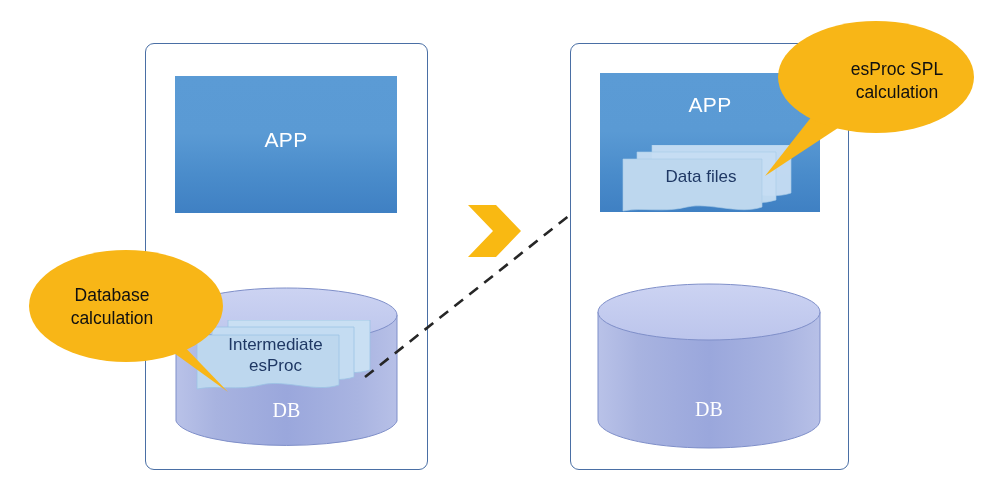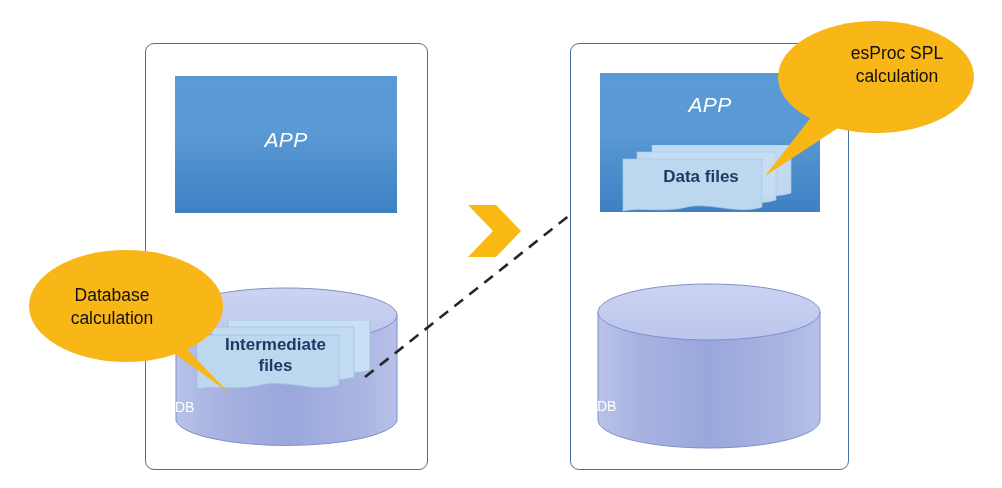--- a/index.html
+++ b/index.html
@@ -24,21 +24,20 @@
     background: #ffffff;
     box-sizing: border-box;
   }
   #panel-left  { left: 145px; top: 43px; width: 283px; height: 427px; }
   #panel-right { left: 570px; top: 43px; width: 279px; height: 427px; }
 
   .app-box {
     position: absolute;
     background: linear-gradient(180deg, #5b9bd5 0%, #5a9ad4 42%, #4a8ccb 72%, #3f80c3 100%);
     box-sizing: border-box;
-    font-style: italic;
   }
   #app-left  { left: 175px; top: 76px; width: 222px; height: 137px; }
   #app-right { left: 600px; top: 73px; width: 220px; height: 139px; }
 
   .app-label {
     position: absolute;
     width: 100%;
     text-align: center;
     color: #ffffff;
     font-size: 21px;
@@ -48,29 +47,29 @@
   #app-left .app-label  { top: 52px; }
   #app-right .app-label { top: 20px; }
 
   .cylinder { position: absolute; }
   #cyl-left  { left: 175px; top: 287px; width: 223px; height: 162px; }
   #cyl-right { left: 597px; top: 283px; width: 224px; height: 166px; }
 
   .cyl-label {
     position: absolute;
     width: 100%;
-    text-align: left;
+    text-align: center;
     color: #ffffff;
-    font-size: 14px;
-    font-family: Liberation Sans, sans-serif;
+    font-size: 20px;
+    font-family: Liberation Serif, serif;
   }
   #cyl-left .cyl-label  { top: 112px; }
   #cyl-right .cyl-label { top: 115px; }
 
-  .doc-stack { position: absolute; font-weight: bold; }
+  .doc-stack { position: absolute; }
   #stack-left  { left: 196px; top: 320px; width: 175px; height: 72px; }
   #stack-right { left: 622px; top: 145px; width: 170px; height: 70px; }
 
   .stack-label {
     position: absolute;
     width: 100%;
     text-align: center;
     color: #1f3864;
     font-size: 17px;
     line-height: 21px;
@@ -85,21 +84,21 @@
 
   .callout-text {
     position: absolute;
     text-align: center;
     color: #101010;
     font-size: 17.5px;
     line-height: 23px;
     font-family: "Liberation Sans", sans-serif;
   }
   #callout-left .callout-text  { left: 4px; top: 36px; width: 160px; }
-  #callout-right .callout-text { left: 52px; top: 28px; width: 160px; }
+  #callout-right .callout-text { left: 52px; top: 44px; width: 160px; }
 
   #chevron { position: absolute; left: 466px; top: 203px; width: 57px; height: 56px; }
   #dashed-arrow { position: absolute; left: 355px; top: 155px; width: 290px; height: 230px; }
 </style>
 </head>
 <body>
 
 <div id="stage">
 
   <div class="panel" id="panel-left"></div>
@@ -132,21 +131,21 @@
   <div class="doc-stack" id="stack-left">
     <svg width="175" height="72" viewBox="0 0 175 72" xmlns="http://www.w3.org/2000/svg">
       <g stroke="#9cc3e5" stroke-width="0.8">
         <path d="M32,0 H174 V50 C150,58 120,44 96,50 C72,56 52,50 32,54 Z" fill="#c9dff3"></path>
         <path d="M16,7 H158 V57 C134,65 104,51 80,57 C56,63 36,57 16,61 Z" fill="#c4dcf2"></path>
         <path d="M1,15 H143 V65 C119,73 89,59 65,65 C41,71 21,65 1,69 Z" fill="#bdd7ee"></path>
       </g>
     </svg>
     <div class="stack-label">
       <span>Intermediate</span><br>
-      <span>files</span>
+      <span>esProc</span>
     </div>
   </div>
 
   <div class="callout" id="callout-left">
     <svg width="216" height="148" viewBox="0 0 216 148" xmlns="http://www.w3.org/2000/svg">
       <path d="M150,92 L200,144 L146,105 Z" fill="#f8b617"></path>
       <ellipse cx="98" cy="58" rx="97" ry="56" fill="#f8b617"></ellipse>
     </svg>
     <div class="callout-text">
       <span>Database</span><br>

